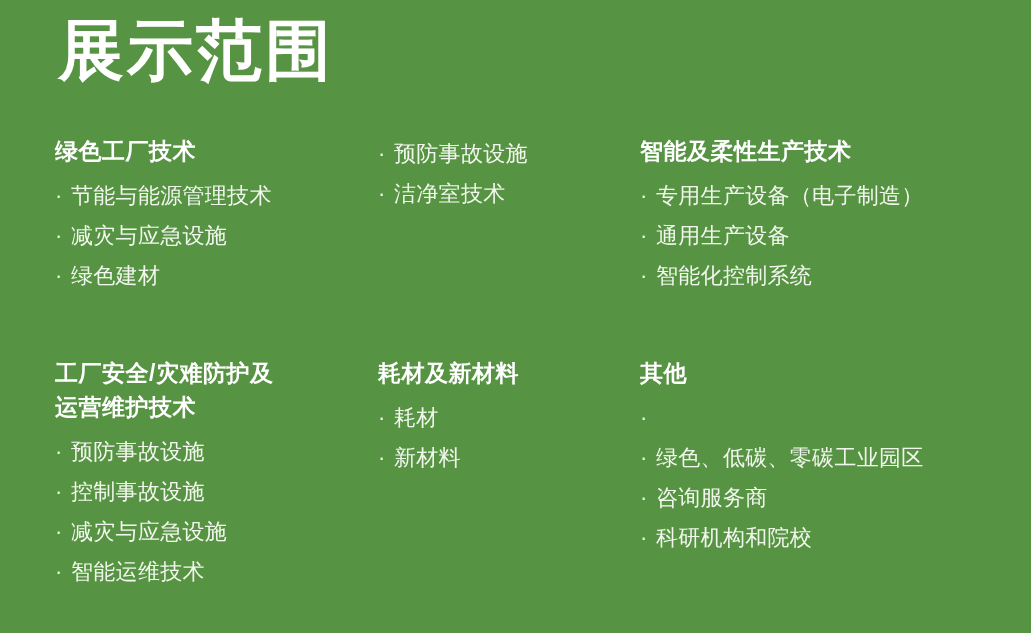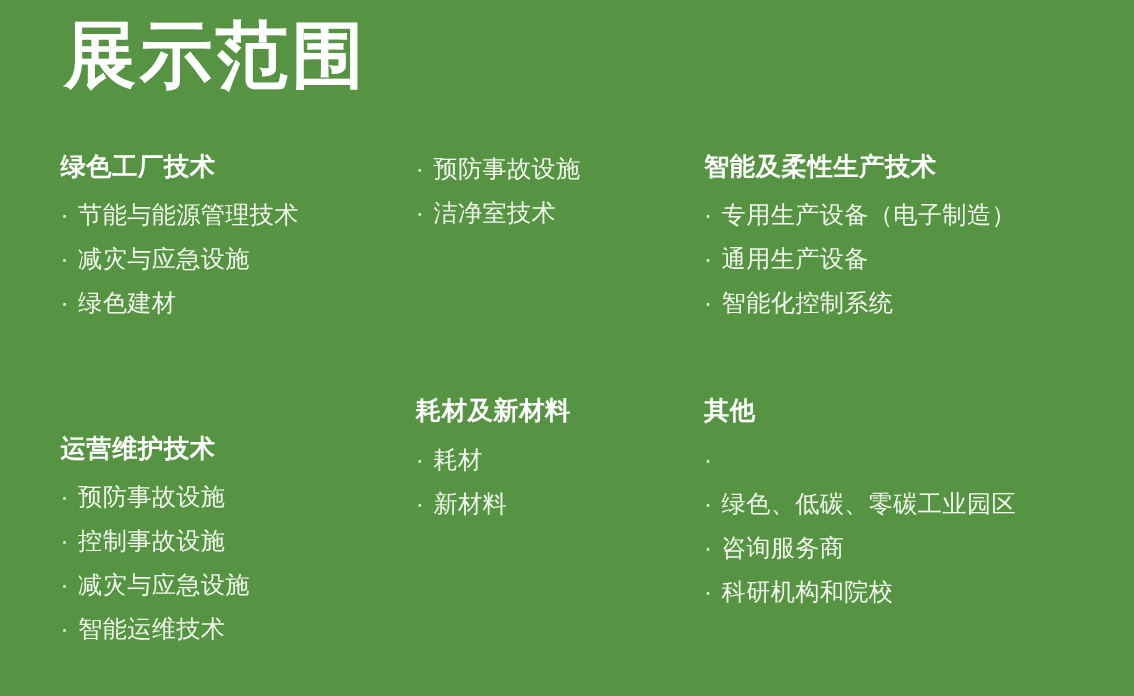--- a/index.html
+++ b/index.html
@@ -150,21 +150,21 @@
           </li>
         </ul>
       </div>
 
     </div>
 
     <div class="row row-2">
 
       <div class="col col-a">
         <div class="col-head two-line">
-          <br>
+          <span>工厂安全/灾难防护及</span><br>
           <span>运营维护技术</span>
         </div>
         <ul class="item-list">
           <li class="item">
             <span class="bullet">·</span>
             <span class="item-text">预防事故设施</span>
           </li>
           <li class="item">
             <span class="bullet">·</span>
             <span class="item-text">控制事故设施</span>

